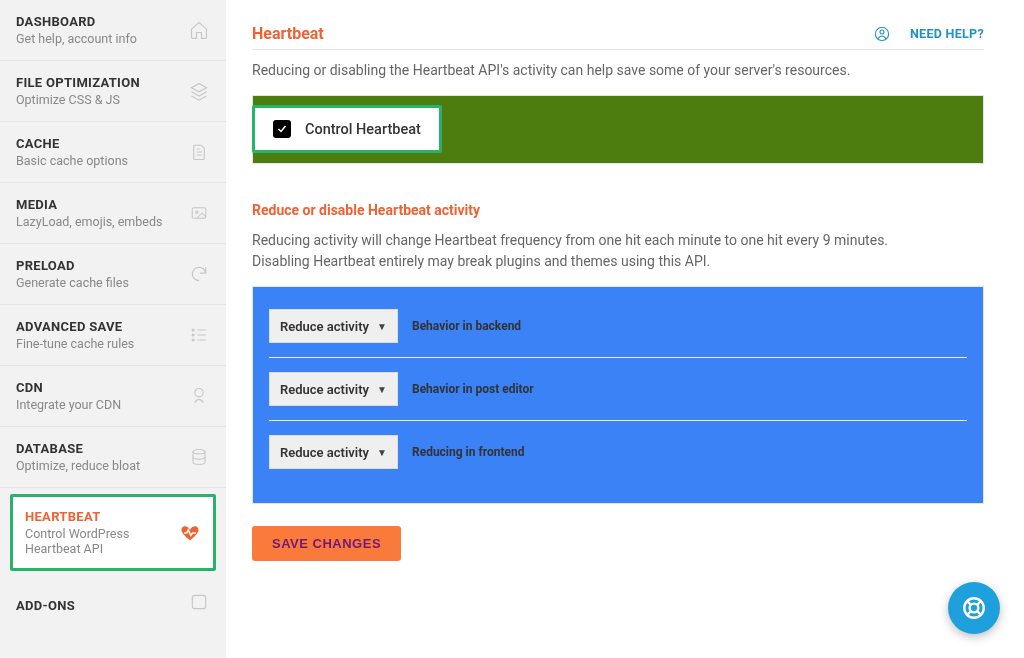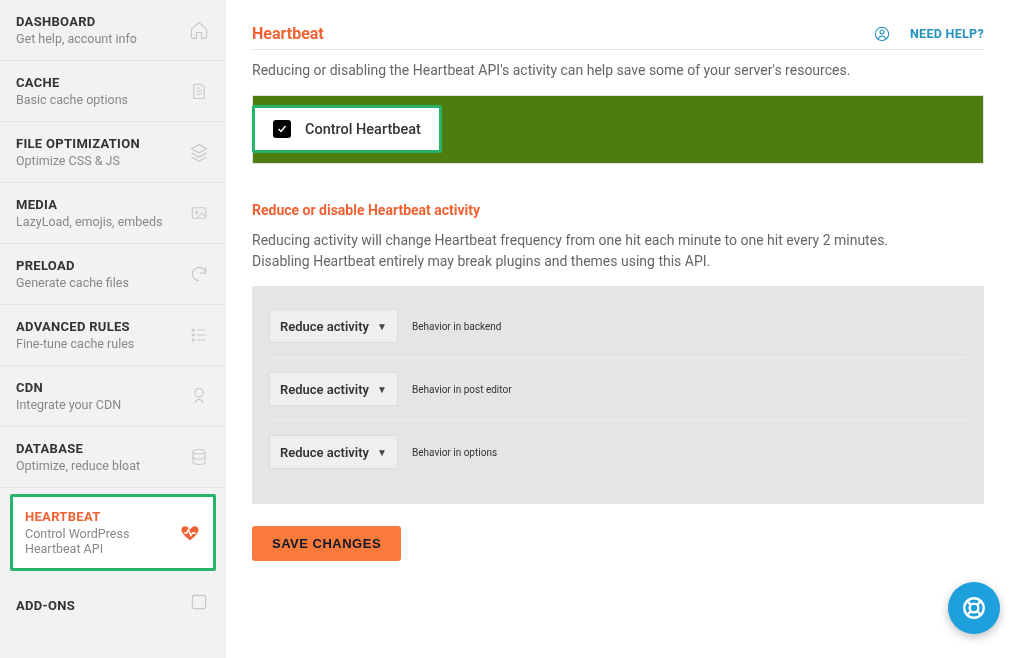--- a/index.html
+++ b/index.html
@@ -118,21 +118,21 @@
   .panel-hl {
     border: 1px solid #e5e5e5;
     background: #4d7c0f;
     padding: 0;
     margin-bottom: 28px;
   }
   .panel-hl .checkbox-row { margin: -1px 0 0 -1px; }
   .section2 { margin-top: 38px; }
   .select-panel {
     border: 1px solid #e5e5e5;
-    background: #e5e5e5;
+    background: #3b82f6;
     padding: 8px 16px 20px 16px;
   }
   .opt-row {
     display: flex;
     align-items: center;
     gap: 14px;
     padding: 14px 0;
     border-bottom: 1px solid #eee;
   }
   .opt-row:last-child { border-bottom: none; }
@@ -143,25 +143,25 @@
     display: flex;
     align-items: center;
     padding: 0 10px;
     min-width: 128px;
     font-size: 13px;
     font-weight: 600;
     color: #333;
     gap: 8px;
   }
   .fake-select .arrow { margin-left: auto; font-size: 10px; color: #444; }
-  .opt-label { font-size: 10px; font-weight: 400; color: #333; }
+  .opt-label { font-size: 12px; font-weight: 700; color: #333; }
   .save-btn {
     margin-top: 22px;
     background: #fa7a3b;
-    color: #0f172a;
+    color: #701a75;
     border: none;
     padding: 10px 20px;
     font-size: 13px;
     font-weight: 700;
     letter-spacing: 0.5px;
     border-radius: 3px;
     cursor: pointer;
   }
   .fab {
     position: absolute;
@@ -188,40 +188,40 @@
       <div class="sub">Get help, account info</div>
     </div>
     <div class="nav-icon">
       <svg width="20" height="20" viewBox="0 0 24 24">
           <path d="M3 11l9-8 9 8v10a1 1 0 0 1-1 1h-5v-7h-6v7H4a1 1 0 0 1-1-1z"></path>
         </svg>
     </div>
   </div>
   <div class="nav-item">
     <div class="tx">
+      <div class="title">FILE OPTIMIZATION</div>
+      <div class="sub">Optimize CSS &amp; JS</div>
+    </div>
+    <div class="nav-icon">
+      <svg width="20" height="20" viewBox="0 0 24 24">
+          <path d="M12 3l9 5-9 5-9-5 9-5z"></path>
+          <path d="M3 13l9 5 9-5"></path>
+          <path d="M3 18l9 5 9-5"></path>
+        </svg>
+    </div>
+  </div>
+  <div class="nav-item">
+    <div class="tx">
       <div class="title">CACHE</div>
       <div class="sub">Basic cache options</div>
     </div>
     <div class="nav-icon">
       <svg width="18" height="20" viewBox="0 0 24 24">
           <path d="M6 3h9l4 4v14a1 1 0 0 1-1 1H6a1 1 0 0 1-1-1V4a1 1 0 0 1 1-1z"></path>
           <path d="M9 12h7M9 16h7M9 8h4"></path>
-        </svg>
-    </div>
-  </div>
-  <div class="nav-item">
-    <div class="tx">
-      <div class="title">FILE OPTIMIZATION</div>
-      <div class="sub">Optimize CSS &amp; JS</div>
-    </div>
-    <div class="nav-icon">
-      <svg width="20" height="20" viewBox="0 0 24 24">
-          <path d="M12 3l9 5-9 5-9-5 9-5z"></path>
-          <path d="M3 13l9 5 9-5"></path>
-          <path d="M3 18l9 5 9-5"></path>
         </svg>
     </div>
   </div>
   <div class="nav-item">
     <div class="tx">
       <div class="title">MEDIA</div>
       <div class="sub">LazyLoad, emojis, embeds</div>
     </div>
     <div class="nav-icon">
       <svg width="20" height="18" viewBox="0 0 24 24">
@@ -238,21 +238,21 @@
     </div>
     <div class="nav-icon">
       <svg width="20" height="20" viewBox="0 0 24 24">
           <path d="M20 11A8 8 0 1 0 12 20"></path>
           <path d="M20 4v7h-7"></path>
         </svg>
     </div>
   </div>
   <div class="nav-item">
     <div class="tx">
-      <div class="title">ADVANCED RULES</div>
+      <div class="title">ADVANCED SAVE</div>
       <div class="sub">Fine-tune cache rules</div>
     </div>
     <div class="nav-icon">
       <svg width="20" height="20" viewBox="0 0 24 24">
           <circle cx="5" cy="6" r="1.2"></circle>
           <circle cx="5" cy="12" r="1.2"></circle>
           <circle cx="5" cy="18" r="1.2"></circle>
           <path d="M10 6h10M10 12h10M10 18h10"></path>
         </svg>
     </div>
@@ -326,21 +326,21 @@
         <svg width="12" height="12" viewBox="0 0 24 24">
             <path d="M5 12l5 5 9-11"></path>
           </svg>
       </div>
       <span class="cb-label">Control Heartbeat</span>
     </div>
   </div>
 
   <div class="section2">
     <div class="section-title" style="font-size:14px;margin-bottom:12px;">Reduce or disable Heartbeat activity</div>
-    <p class="desc" style="margin-bottom:0;">Reducing activity will change Heartbeat frequency from one hit each minute to one hit every 2 minutes.</p>
+    <p class="desc" style="margin-bottom:0;">Reducing activity will change Heartbeat frequency from one hit each minute to one hit every 9 minutes.</p>
     <p class="desc">Disabling Heartbeat entirely may break plugins and themes using this API.</p>
 
     <div class="select-panel">
       <div class="opt-row">
         <div class="fake-select">
           <span>Reduce activity</span>
           <span class="arrow">▼</span>
         </div>
         <div class="opt-label">Behavior in backend</div>
       </div>
@@ -349,21 +349,21 @@
           <span>Reduce activity</span>
           <span class="arrow">▼</span>
         </div>
         <div class="opt-label">Behavior in post editor</div>
       </div>
       <div class="opt-row">
         <div class="fake-select">
           <span>Reduce activity</span>
           <span class="arrow">▼</span>
         </div>
-        <div class="opt-label">Behavior in options</div>
+        <div class="opt-label">Reducing in frontend</div>
       </div>
     </div>
 
     <button class="save-btn">SAVE CHANGES</button>
   </div>
 </div>
 
 <div class="fab">
   <svg width="26" height="26" viewBox="0 0 24 24">
       <circle cx="12" cy="12" r="9"></circle>

